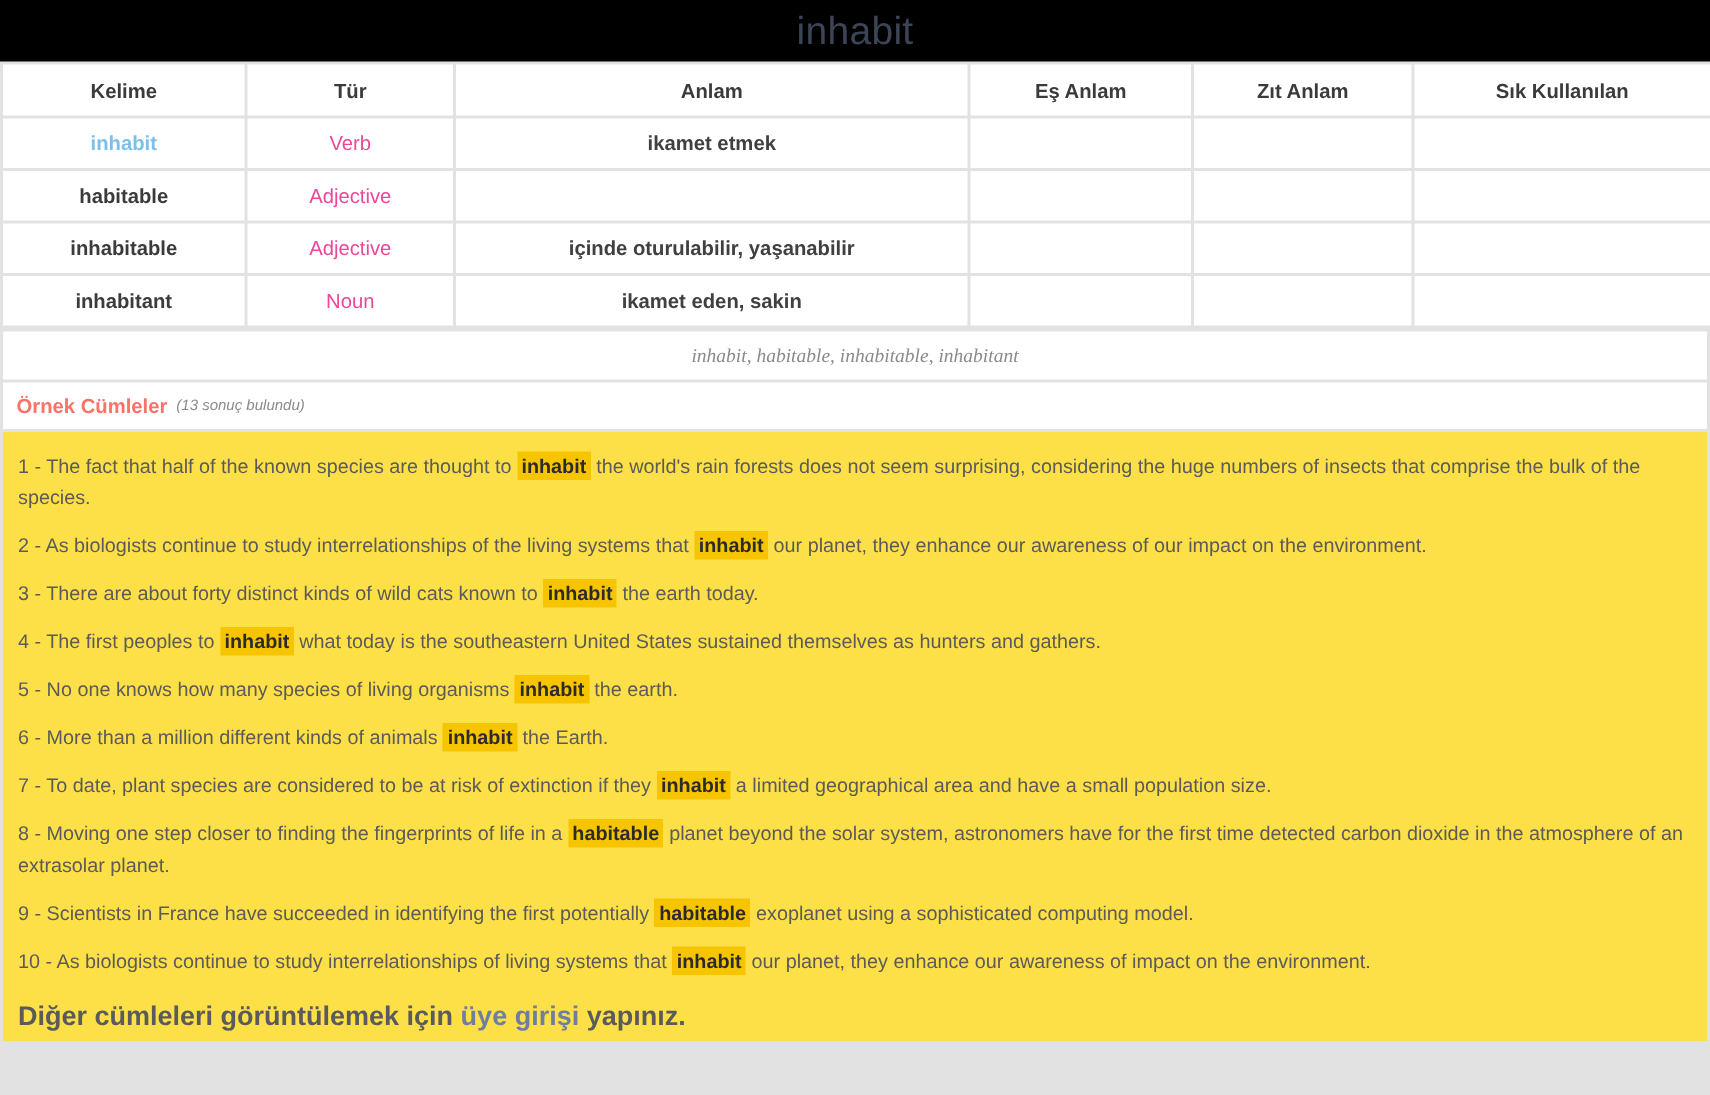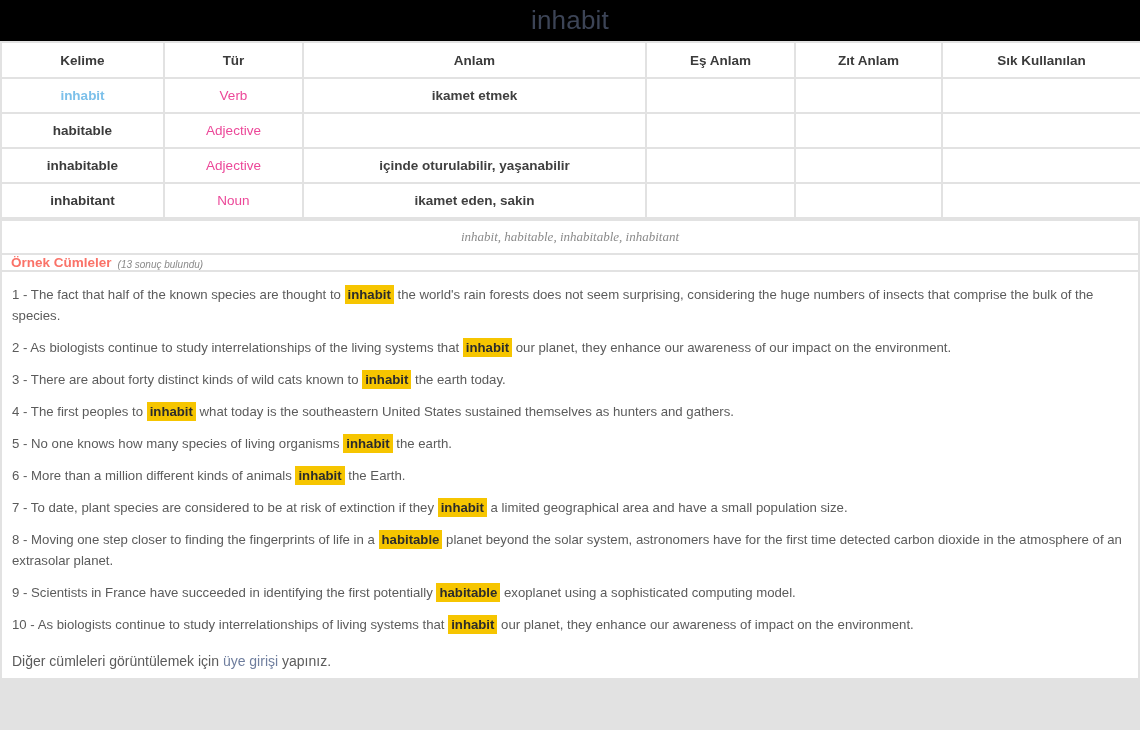--- a/index.html
+++ b/index.html
@@ -101,63 +101,64 @@
     font-style: italic;
     color: #8a8a8a;
     font-size: 13px;
     font-family: Liberation Serif, serif;
   }
 
   
   .examples-head {
     background: #ffffff;
     margin: 2px 2px 0 2px;
-    height: 15px;
+    height: 31px;
     display: flex;
-    align-items: flex-end;
+    align-items: center;
     padding-left: 9px;
   }
   .examples-title {
     color: #fa7268;
     font-weight: bold;
     font-size: 13.5px;
   }
   .examples-count {
     color: #8a8a8a;
     font-style: italic;
     font-size: 10px;
     margin-left: 6px;
   }
 
   
   .sentences-panel {
-    background: #ffffff;
+    background: #fde047;
     margin: 2px 2px 0 2px;
     padding: 12px 10px 6px 10px;
     min-height: 398px;
     box-sizing: border-box;
   }
   .sentence {
     font-size: 13.2px;
     color: #5b5b5b;
     line-height: 21px;
     margin: 0 0 11px 0;
   }
   .sentence:last-of-type { margin-bottom: 14px; }
   .hl {
     background: #f6c500;
     color: #2b2b2b;
     font-weight: bold;
     padding: 2px 3px;
   }
   .login-note {
-    font-size: 14px;
+    font-size: 18px;
     color: #5b5b5b;
     line-height: 21px;
     margin: 16px 0 0 0;
+    font-weight: bold;
   }
   .login-link {
     color: #6f7e9e;
     cursor: pointer;
   }
 </style>
 </head>
 <body>
 
 <div class="header-bar">

